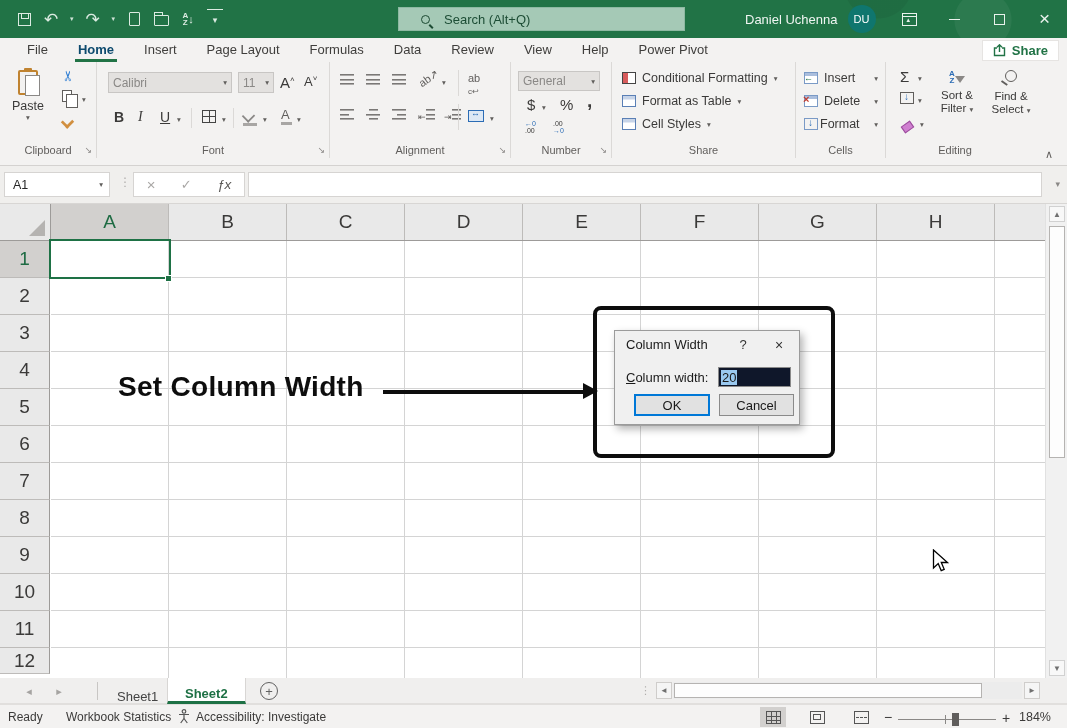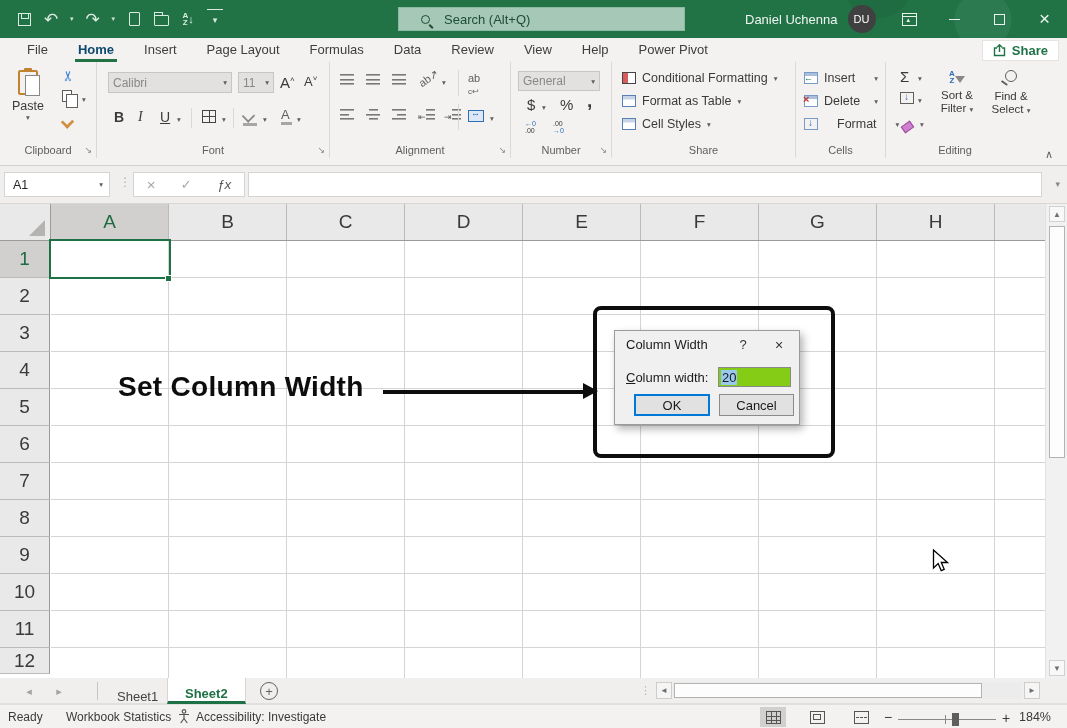--- a/index.html
+++ b/index.html
@@ -21,21 +21,21 @@
   .azic{font-size:8px;line-height:7px;font-weight:bold;display:inline-block;text-align:center;}
   .tinydd{font-size:7px;color:#cfe3d7;}
   .qat-more{font-size:9px;border-top:1.4px solid #dcebe2;padding-top:1px;}
   .tb-title{position:absolute;left:235px;top:0;width:155px;height:38px;line-height:38px;text-align:center;font-size:14px;color:#fff;white-space:nowrap;}
   .searchbox{position:absolute;left:398px;top:7px;width:287px;height:24px;background:#a5c9b6;border:1px solid #8db9a2;display:flex;align-items:center;padding-left:22px;gap:14px;}
   .mag{width:9px;height:9px;border:1.5px solid #1c4a32;border-radius:50%;position:relative;flex:none;}
   .mag::after{content:"";position:absolute;left:8px;top:8px;width:5px;height:1.5px;background:#1c4a32;transform:rotate(45deg);transform-origin:0 0;}
   .search-input{background:transparent;border:none;outline:none;font-size:13px;color:#173f2b;width:220px;font-family:"Liberation Sans",sans-serif;}
   .search-input::placeholder{color:#1d4d35;opacity:1;}
   .tb-user{position:absolute;left:745px;top:0;height:38px;display:flex;align-items:center;gap:10px;font-size:13px;color:#f0f5f2;}
-  .avatar{width:28px;height:28px;border-radius:50%;background:#404040;color:#fff;display:flex;align-items:center;justify-content:center;font-size:11px;}
+  .avatar{width:28px;height:28px;border-radius:50%;background:#0f766e;color:#fff;display:flex;align-items:center;justify-content:center;font-size:11px;}
   .winbtns{position:absolute;right:0;top:0;height:38px;display:flex;}
   .winbtn{width:45px;height:38px;display:flex;align-items:center;justify-content:center;color:#eaf2ed;font-size:15px;}
   .ribopt{width:15px;height:13px;border:1.3px solid #eaf2ed;position:relative;display:inline-block;}
   .ribopt::before{content:"";position:absolute;left:0;right:0;top:2.5px;border-top:1.3px solid #eaf2ed;}
   .ribopt::after{content:"▴";position:absolute;left:3.5px;top:2px;font-size:7px;color:#eaf2ed;}
   .minic{width:11px;height:0;border-top:1.4px solid #eaf2ed;display:inline-block;}
   .maxic{width:11px;height:11px;border:1.4px solid #eaf2ed;display:inline-block;}
 
   
   .menubar{position:absolute;left:0;top:38px;width:1067px;height:24px;background:#f3f2f1;display:flex;align-items:center;padding-left:12px;font-size:13px;color:#3f3e3c;}
@@ -140,21 +140,21 @@
   .blackrect{position:absolute;left:593px;top:306px;width:242px;height:152px;border:4px solid #0d0d0d;border-radius:8px;background:transparent;}
 
   
   .dialog{position:absolute;left:614px;top:330px;width:186px;height:95px;background:#f0f0f0;border:1px solid #9b9b9b;box-shadow:3px 4px 8px rgba(0,0,0,.3);font-size:13px;color:#1a1a1a;}
   .dlg-titlerow{display:flex;align-items:center;height:27px;}
   .dlg-title{flex:1;padding-left:11px;font-size:13px;}
   .dlg-help{width:32px;text-align:center;color:#333;font-size:13px;}
   .dlg-close{width:40px;text-align:center;color:#333;font-size:14px;}
   .dlg-label{position:absolute;left:11px;top:39px;display:inline-block;}
   .dlg-label::first-letter{text-decoration:underline;}
-  .dlg-input{position:absolute;left:103px;top:36px;width:73px;height:20px;background:#84cc16;border:1px solid #8a8a8a;display:flex;align-items:center;padding-left:2px;}
+  .dlg-input{position:absolute;left:103px;top:36px;width:73px;height:20px;background:#0f172a;border:1px solid #8a8a8a;display:flex;align-items:center;padding-left:2px;}
   .dlg-input .selval{background:#9ac9f0;padding:0 1px;}
   .dlg-ok{position:absolute;left:19px;top:63px;width:76px;height:22px;background:#e1e1e1;border:2px solid #0078d7;display:flex;align-items:center;justify-content:center;}
   .dlg-cancel{position:absolute;left:104px;top:63px;width:75px;height:22px;background:#e1e1e1;border:1px solid #8a8a8a;display:flex;align-items:center;justify-content:center;}
 
   
   .sheetbar{position:absolute;left:0;top:678px;width:1067px;height:26px;background:#f0efee;border-bottom:1px solid #e1dfdd;font-size:13px;color:#444;}
   .snav{position:absolute;top:0;height:26px;display:flex;align-items:center;color:#a5a3a1;font-size:11px;}
   .snav span{width:30px;text-align:center;}
   .sdivider{position:absolute;left:97px;top:4px;height:18px;border-left:1px solid #c8c6c4;}
   .stab{position:absolute;top:0;height:26px;display:flex;align-items:flex-end;padding:0 17px;}
@@ -362,21 +362,21 @@
       <div style="position:absolute;left:8px;top:9px;display:flex;align-items:center;gap:6px;width:74px;">
         <span class="cellic ins"></span>
         <span>Insert</span>
           <span class="dd" style="margin-left:auto;">▾</span>
       </div>
       <div style="position:absolute;left:8px;top:32px;display:flex;align-items:center;gap:6px;width:74px;">
         <span class="cellic del"></span>
         <span>Delete</span>
           <span class="dd" style="margin-left:auto;">▾</span>
       </div>
-      <div style="position:absolute;left:8px;top:55px;display:flex;align-items:center;gap:19px;width:74px;">
+      <div style="position:absolute;left:8px;top:55px;display:flex;align-items:center;gap:2px;width:74px;">
         <span class="fillic" style="border-color:#7a9ac6;"></span>
         <span>Format</span>
           <span class="dd" style="margin-left:auto;">▾</span>
       </div>
       <div class="glabel">Cells</div>
     </div>
 
     <div class="rgroup" style="left:886px;width:154px;border-right:none;">
       <span style="position:absolute;left:14px;top:6px;font-size:15px;">Σ</span>
       <span class="dd" style="position:absolute;left:32px;top:12px;">▾</span>

